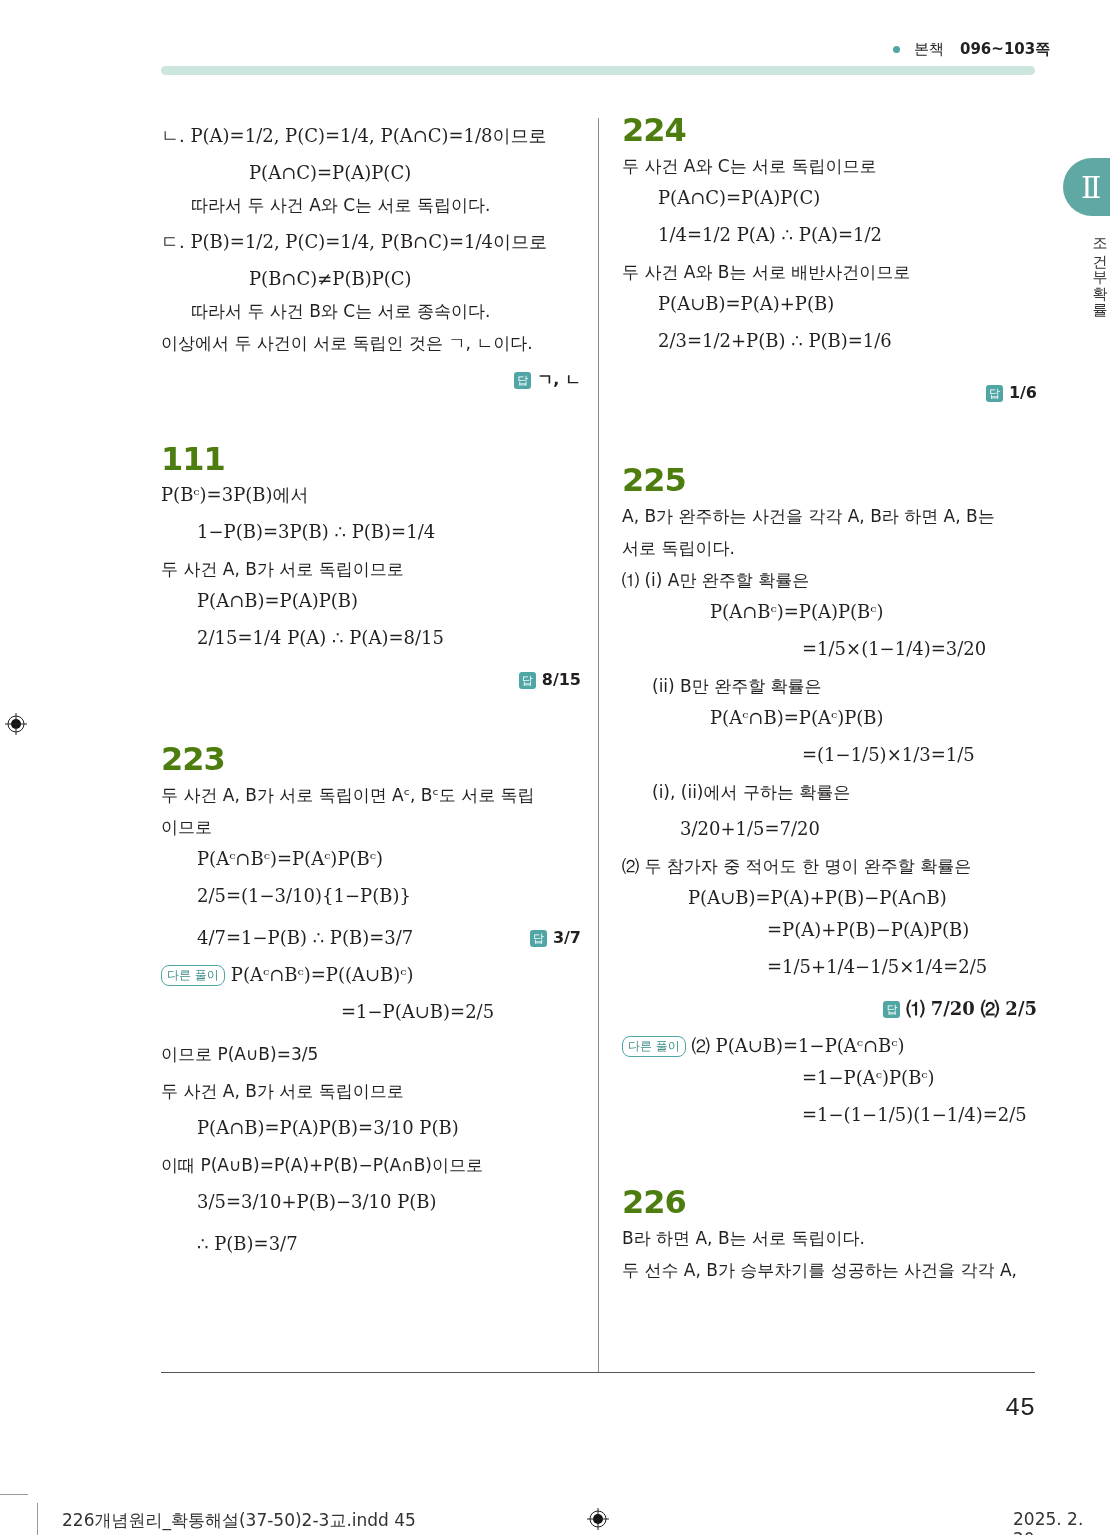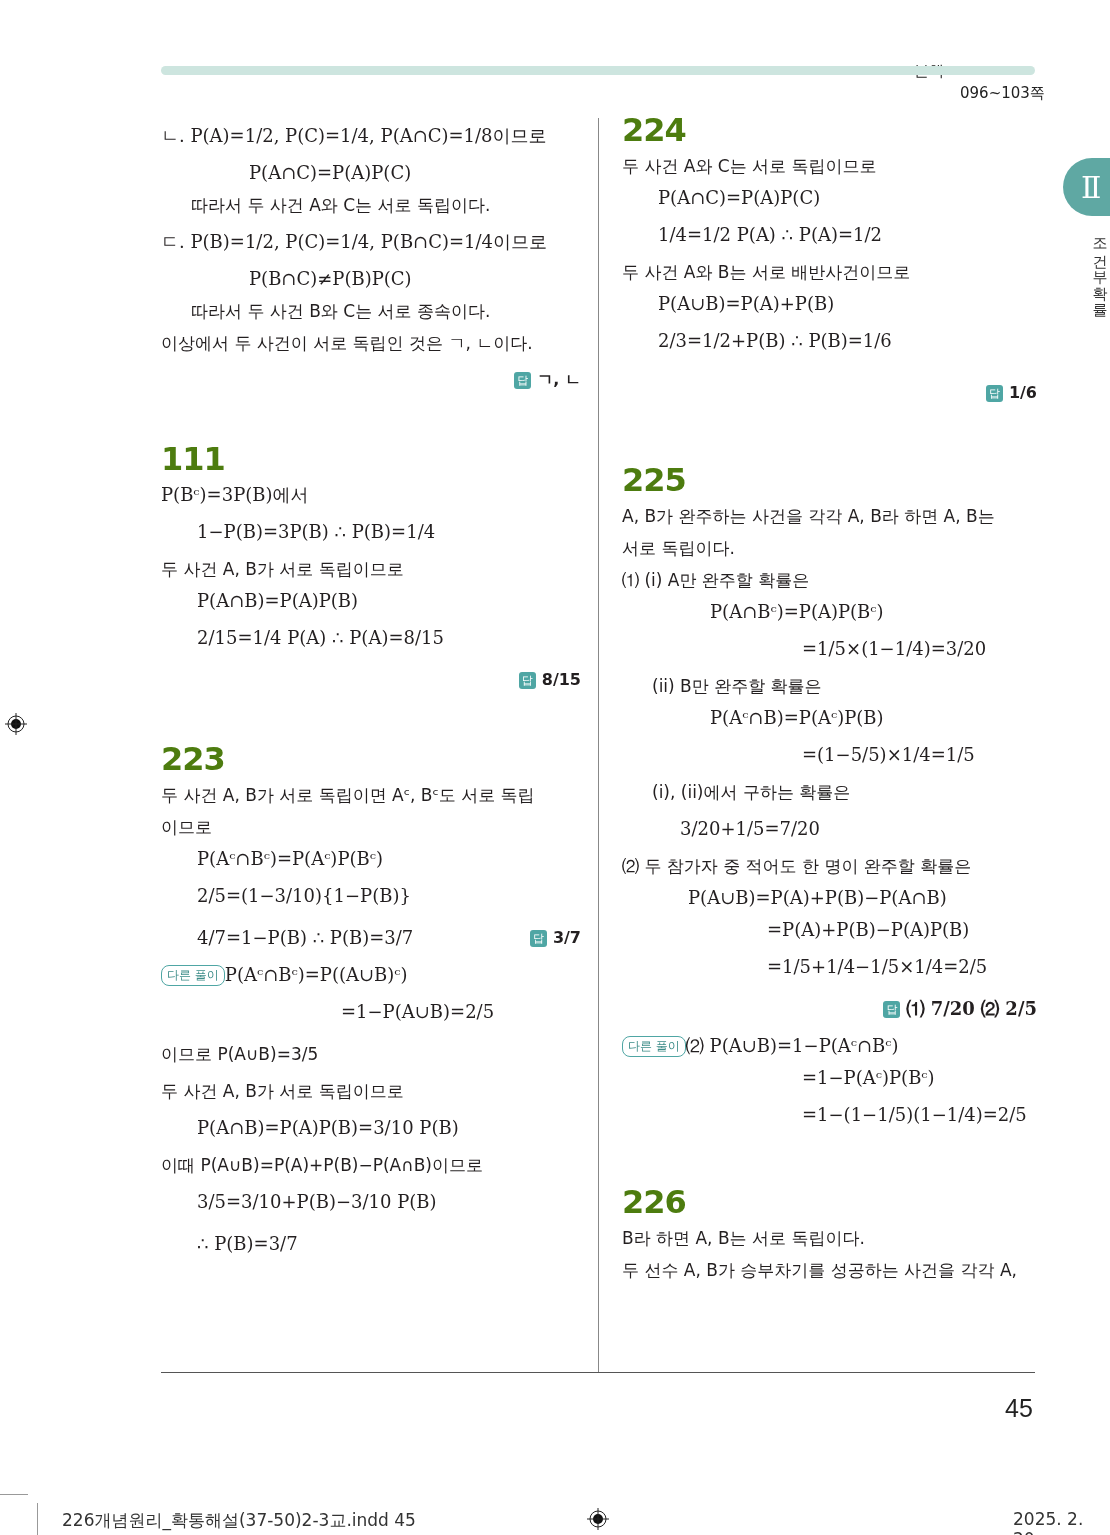--- a/index.html
+++ b/index.html
@@ -1,49 +1,49 @@
 <!DOCTYPE html>
 <html><head>
 <meta charset="utf-8">
 <style>
   * { box-sizing: border-box; margin: 0; padding: 0; }
   html, body { width: 1110px; height: 1535px; background: #ffffff; overflow: hidden; }
   body { position: relative; font-family: "DejaVu Serif", "Liberation Serif", serif; color: #231f20; }
 
   .header-ref { position: absolute; top: 40px; left: 893px; font-family: "DejaVu Sans", "Liberation Sans", sans-serif; font-size: 15px; color: #222; display: flex; align-items: center; gap: 12px; }
   .header-ref .dot { width: 7px; height: 7px; border-radius: 50%; background: #4fa6a4; display: inline-block; margin-right: 2px; }
-  .header-ref .pages { font-weight: normal; margin-left: 4px; margin-top: 44px; }
+  .header-ref .pages { font-weight: bold; margin-left: 4px; }
   .header-bar { position: absolute; top: 66px; left: 161px; width: 874px; height: 9px; background: #cde5df; border-radius: 5px; }
 
   .chapter-tab { position: absolute; top: 158px; left: 1063px; width: 60px; height: 58px; background: #5fa8a3; border-radius: 30px 0 0 30px; color: #fff; font-size: 30px; display: flex; align-items: center; padding-left: 18px; font-family: "DejaVu Serif", serif; }
   .chapter-label { position: absolute; top: 228px; left: 1090px; writing-mode: vertical-rl; font-family: "DejaVu Sans", sans-serif; font-size: 15px; color: #333; letter-spacing: 1px; }
 
   .col-divider { position: absolute; left: 598px; top: 118px; width: 1px; height: 1255px; background: #888; }
   .bottom-rule { position: absolute; left: 161px; top: 1372px; width: 874px; height: 1px; background: #555; }
-  .page-number { position: absolute; top: 1394px; left: 1005px; font-family: Liberation Sans, sans-serif; font-size: 25px; color: #222; }
+  .page-number { position: absolute; top: 1394px; left: 1005px; font-family: Liberation Mono, monospace; font-size: 25px; color: #222; }
 
   .col { position: absolute; font-size: 19px; line-height: 32px; }
   .col-left { left: 161px; top: 115px; width: 420px; }
   .col-right { left: 622px; top: 112px; width: 415px; }
 
   .line { white-space: nowrap; height: 32px; display: flex; align-items: center; }
   .line.tall { height: 42px; }
   .indent1 { padding-left: 30px; }
   .indent2 { padding-left: 36px; }
   .indent3 { padding-left: 66px; }
   .indent4 { padding-left: 88px; }
   .indent6 { padding-left: 180px; text-align: right; }
   .kr { font-family: "DejaVu Sans", "Liberation Sans", sans-serif; font-size: 17px; }
 
   .prob-num { font-family: "DejaVu Sans", "Liberation Sans", sans-serif; font-weight: bold; color: #4d7c0f; font-size: 32px; line-height: 36px; height: 38px; letter-spacing: -1px; }
 
   .answer { display: flex; justify-content: flex-end; align-items: center; gap: 6px; height: 42px; }
   .ans-badge { display: inline-block; width: 17px; height: 17px; background: #4fa6a4; color: #fff; font-family: "DejaVu Sans", sans-serif; font-size: 11px; line-height: 17px; text-align: center; border-radius: 3px; }
   .ans-val { font-weight: bold; font-family: "DejaVu Sans", sans-serif; font-size: 16px; }
-  .alt-badge { display: inline-block; border: 1.5px solid #4fa6a4; color: #3e8d89; border-radius: 8px; font-family: "DejaVu Sans", sans-serif; font-size: 12px; padding: 0 5px; line-height: 19px; }
+  .alt-badge { display: inline-block; border: 1.5px solid #4fa6a4; color: #3e8d89; border-radius: 8px; font-family: "DejaVu Sans", sans-serif; font-size: 12px; padding: 0 5px; line-height: 19px; margin-right: 6px; }
   .mathtext { font-family: "DejaVu Serif", "Liberation Serif", serif; font-size: 18px; }
 
   .footer-line-left { position: absolute; left: 0; top: 1494px; width: 28px; height: 1px; background: #999; }
   .footer-vrule { position: absolute; left: 37px; top: 1503px; width: 1px; height: 32px; background: #999; }
   .footer-file { position: absolute; left: 62px; top: 1509px; font-family: "DejaVu Sans", sans-serif; font-size: 17px; color: #333; }
   .footer-date { position: absolute; left: 1013px; top: 1509px; font-family: "DejaVu Sans", sans-serif; font-size: 17px; color: #333; }
   .reg-mark { position: absolute; width: 22px; height: 22px; }
 </style>
 </head>
 <body>
@@ -140,21 +140,21 @@
 
   <div>
     <div class="prob-num">225</div>
     <div class="line kr">A, B가 완주하는 사건을 각각 A, B라 하면 A, B는</div>
     <div class="line kr">서로 독립이다.</div>
     <div class="line kr">⑴ (i) A만 완주할 확률은</div>
     <div class="line indent4 mathtext">P(A∩Bᶜ)=P(A)P(Bᶜ)</div>
     <div class="line tall indent6 mathtext">=1/5×(1−1/4)=3/20</div>
     <div class="line indent1 kr">(ii) B만 완주할 확률은</div>
     <div class="line indent4 mathtext">P(Aᶜ∩B)=P(Aᶜ)P(B)</div>
-    <div class="line tall indent6 mathtext">=(1−5/5)×1/4=1/5</div>
+    <div class="line tall indent6 mathtext">=(1−1/5)×1/3=1/5</div>
     <div class="line indent1 kr">(i), (ii)에서 구하는 확률은</div>
     <div class="line tall indent4 mathtext" style="padding-left:58px">3/20+1/5=7/20</div>
     <div class="line kr">⑵ 두 참가자 중 적어도 한 명이 완주할 확률은</div>
     <div class="line indent3 mathtext">P(A∪B)=P(A)+P(B)−P(A∩B)</div>
     <div class="line mathtext" style="padding-left:145px">=P(A)+P(B)−P(A)P(B)</div>
     <div class="line tall mathtext" style="padding-left:145px">=1/5+1/4−1/5×1/4=2/5</div>
     <div class="answer">
       <span class="ans-badge">답</span>
       <span class="ans-val mathtext">⑴ 7/20   ⑵ 2/5</span>
     </div>

